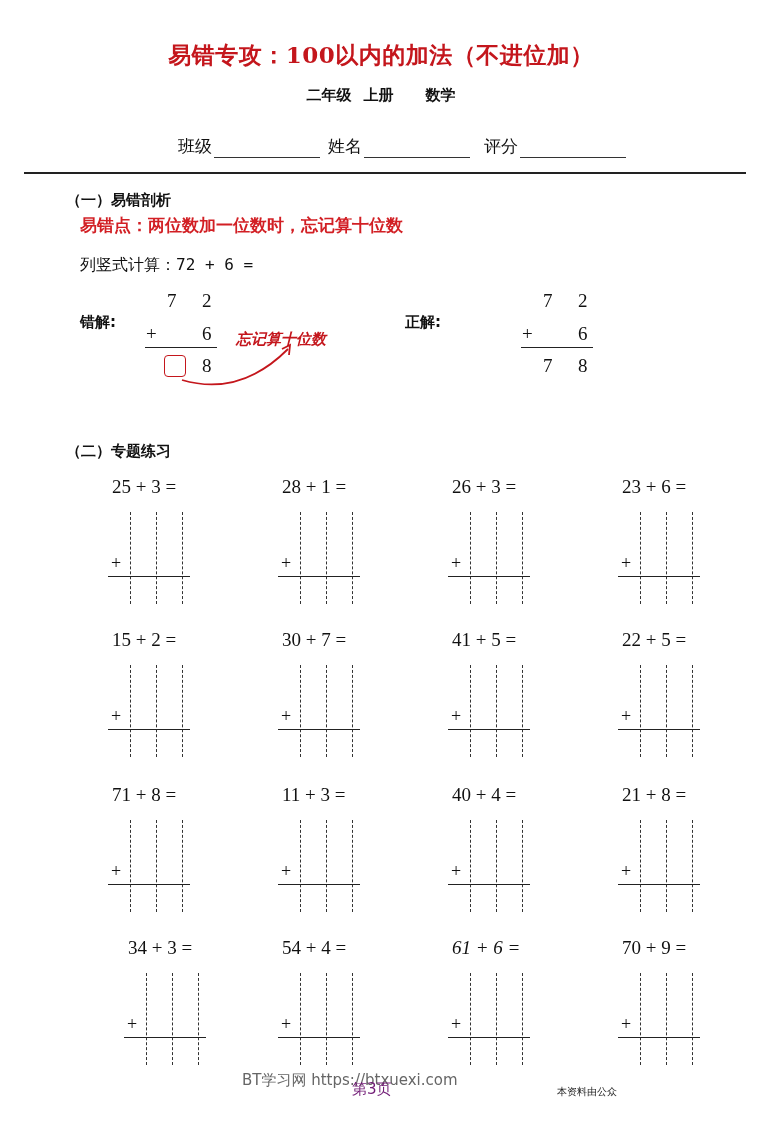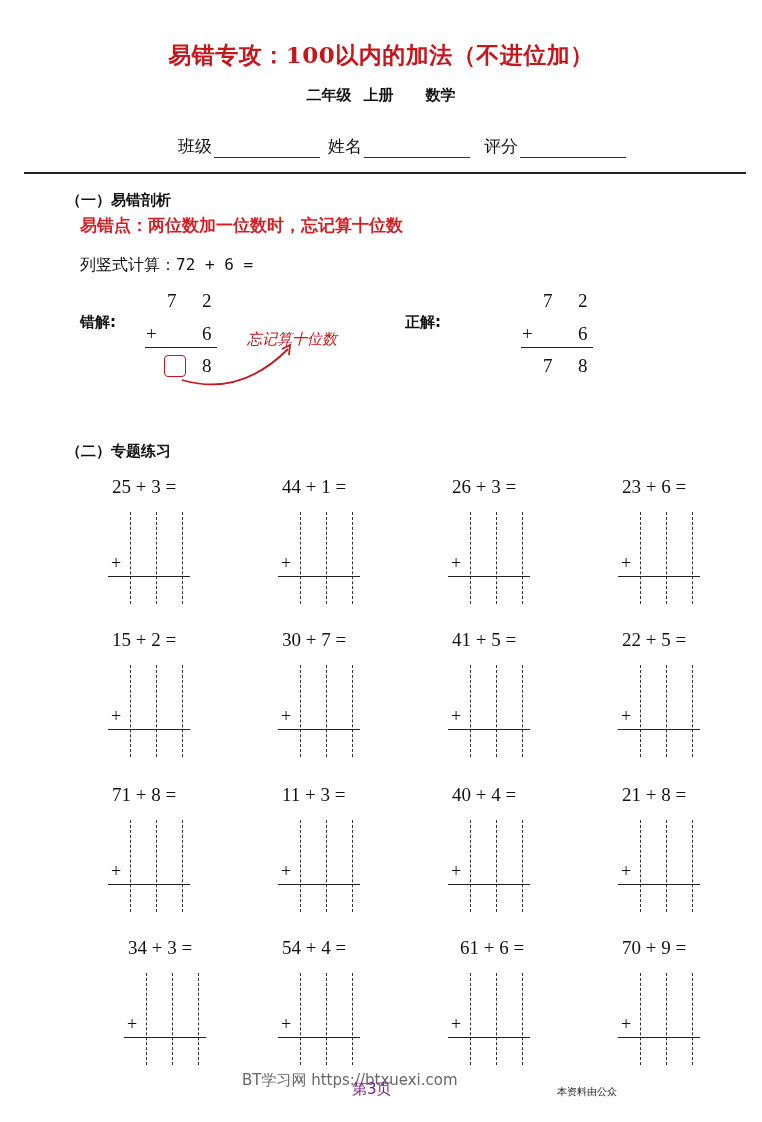--- a/index.html
+++ b/index.html
@@ -10,21 +10,21 @@
   .subtitle span{margin:0 6px;}
   .fields{left:178px;top:135px;font-size:17px;display:flex;align-items:flex-end;}
   .field{display:flex;align-items:flex-end;margin-right:8px;}
   .field .blank{display:inline-block;border-bottom:1.5px solid #333;height:14px;margin-left:2px;}
   .hr{left:24px;width:722px;top:172px;height:0;border-top:2px solid #222;}
   .sec{font-weight:bold;font-size:15px;}
   .red{color:#d21f24;font-weight:bold;font-size:17px;}
   .instr{font-family:"DejaVu Sans Mono","Liberation Mono",monospace;font-size:16px;}
   .serifnum{font-family:"Liberation Serif","DejaVu Serif",serif;font-size:19px;}
   .lbl{font-weight:bold;font-size:15px;}
-  .hw{color:#c4161c;font-family:"DejaVu Serif","Liberation Serif",serif;font-size:15px;font-style:italic;font-weight:normal;margin-left:11px;}
+  .hw{color:#c4161c;font-family:"DejaVu Serif","Liberation Serif",serif;font-size:15px;font-style:italic;font-weight:bold;}
   .eq{font-family:"Liberation Serif","DejaVu Serif",serif;font-size:19px;}
   .dash{position:absolute;width:0;border-left:1.5px dashed #333;}
   .base{position:absolute;height:0;border-top:1.5px solid #222;}
   .plus{position:absolute;font-family:"Liberation Serif","DejaVu Serif",serif;font-size:18px;}
   .footer-wm{left:242px;top:1071px;font-size:15px;color:#666;}
   .footer-page{left:352px;top:1080px;font-size:15px;color:#701a75;}
   .footer-src{left:557px;top:1085px;font-size:10px;font-family:"DejaVu Serif","Liberation Serif",serif;color:#222;}
 </style>
 </head>
 <body>
@@ -88,21 +88,21 @@
     <div class="abs" style="left: 108px; top: 476px; width: 90px; height: 130px;">
       <div class="abs eq" style="left:4px;top:0;white-space:nowrap;">25 + 3 =</div>
       <div class="dash" style="left:22px;top:36px;height:92px;"></div>
       <div class="dash" style="left:48px;top:36px;height:92px;"></div>
       <div class="dash" style="left:74px;top:36px;height:92px;"></div>
       <div class="plus" style="left:3px;top:77px;">+</div>
       <div class="base" style="left:0;top:100px;width:82px;"></div>
       <div class="abs" style="left:24px;top:104px;width:48px;height:22px;"></div>
     </div>
     <div class="abs" style="left: 278px; top: 476px; width: 90px; height: 130px;">
-      <div class="abs eq" style="left:4px;top:0;white-space:nowrap;">44 + 1 =</div>
+      <div class="abs eq" style="left:4px;top:0;white-space:nowrap;">28 + 1 =</div>
       <div class="dash" style="left:22px;top:36px;height:92px;"></div>
       <div class="dash" style="left:48px;top:36px;height:92px;"></div>
       <div class="dash" style="left:74px;top:36px;height:92px;"></div>
       <div class="plus" style="left:3px;top:77px;">+</div>
       <div class="base" style="left:0;top:100px;width:82px;"></div>
       <div class="abs" style="left:24px;top:104px;width:48px;height:22px;"></div>
     </div>
     <div class="abs" style="left: 448px; top: 476px; width: 90px; height: 130px;">
       <div class="abs eq" style="left:4px;top:0;white-space:nowrap;">26 + 3 =</div>
       <div class="dash" style="left:22px;top:36px;height:92px;"></div>
@@ -205,21 +205,21 @@
     <div class="abs" style="left: 278px; top: 937px; width: 90px; height: 130px;">
       <div class="abs eq" style="left:4px;top:0;white-space:nowrap;text-align:right;">54 + 4 =</div>
       <div class="dash" style="left:22px;top:36px;height:92px;"></div>
       <div class="dash" style="left:48px;top:36px;height:92px;"></div>
       <div class="dash" style="left:74px;top:36px;height:92px;"></div>
       <div class="plus" style="left:3px;top:77px;">+</div>
       <div class="base" style="left:0;top:100px;width:82px;"></div>
       <div class="abs" style="left:24px;top:104px;width:48px;height:22px;"></div>
     </div>
     <div class="abs" style="left: 448px; top: 937px; width: 90px; height: 130px;">
-      <div class="abs eq" style="left:12px;top:0;white-space:nowrap;">61 + 6 =</div>
+      <div class="abs eq" style="left:4px;top:0;white-space:nowrap;font-style:italic;">61 + 6 =</div>
       <div class="dash" style="left:22px;top:36px;height:92px;"></div>
       <div class="dash" style="left:48px;top:36px;height:92px;"></div>
       <div class="dash" style="left:74px;top:36px;height:92px;"></div>
       <div class="plus" style="left:3px;top:77px;">+</div>
       <div class="base" style="left:0;top:100px;width:82px;"></div>
       <div class="abs" style="left:24px;top:104px;width:48px;height:22px;"></div>
     </div>
     <div class="abs" style="left: 618px; top: 937px; width: 90px; height: 130px;">
       <div class="abs eq" style="left:4px;top:0;white-space:nowrap;">70 + 9 =</div>
       <div class="dash" style="left:22px;top:36px;height:92px;"></div>

